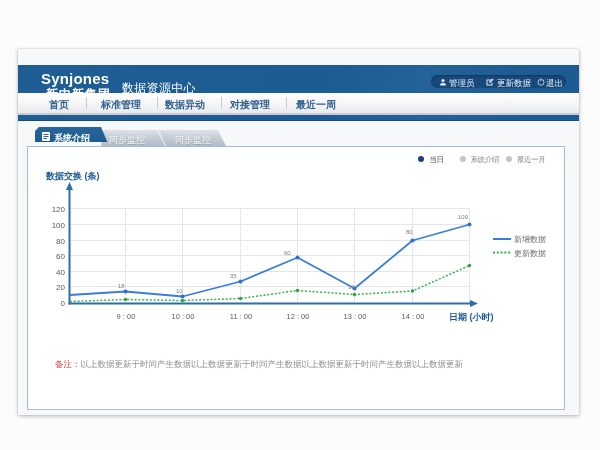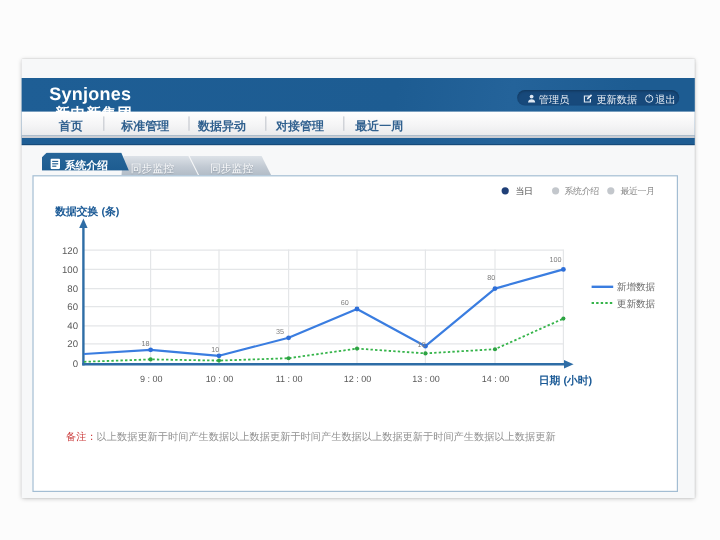--- a/index.html
+++ b/index.html
@@ -47,20 +47,21 @@
   .cap{color:#1b5a96;font-weight:bold}
   .note{position:absolute;left:55px;top:359px;font-size:8.5px;color:#919191;white-space:nowrap}
   .note b{color:#cb3b3b;font-weight:normal}
 </style>
 </head>
 <body>
   <div class="page">
     <div class="header">
       <div class="logo1">Synjones</div>
       <div class="logo2">新中新集团</div>
+      <div class="htitle">数据资源中心</div>
       <div class="pill">
         <svg class="picon" style="left:8px" viewBox="0 0 16 16">
           <circle cx="8" cy="5" r="3.2"></circle>
           <path d="M2 15c0-3.5 2.7-5.5 6-5.5s6 2 6 5.5z"></path>
         </svg>
         <span style="left:18px">管理员</span>
         <svg class="picon" style="left:55px" viewBox="0 0 16 16">
           <path d="M1 3h10v2H3v8h8V9h2v6H1zM13 1l2 2-6.5 6.5L6 10l.5-2.5z"></path>
         </svg>
         <span style="left:66px">更新数据</span>

